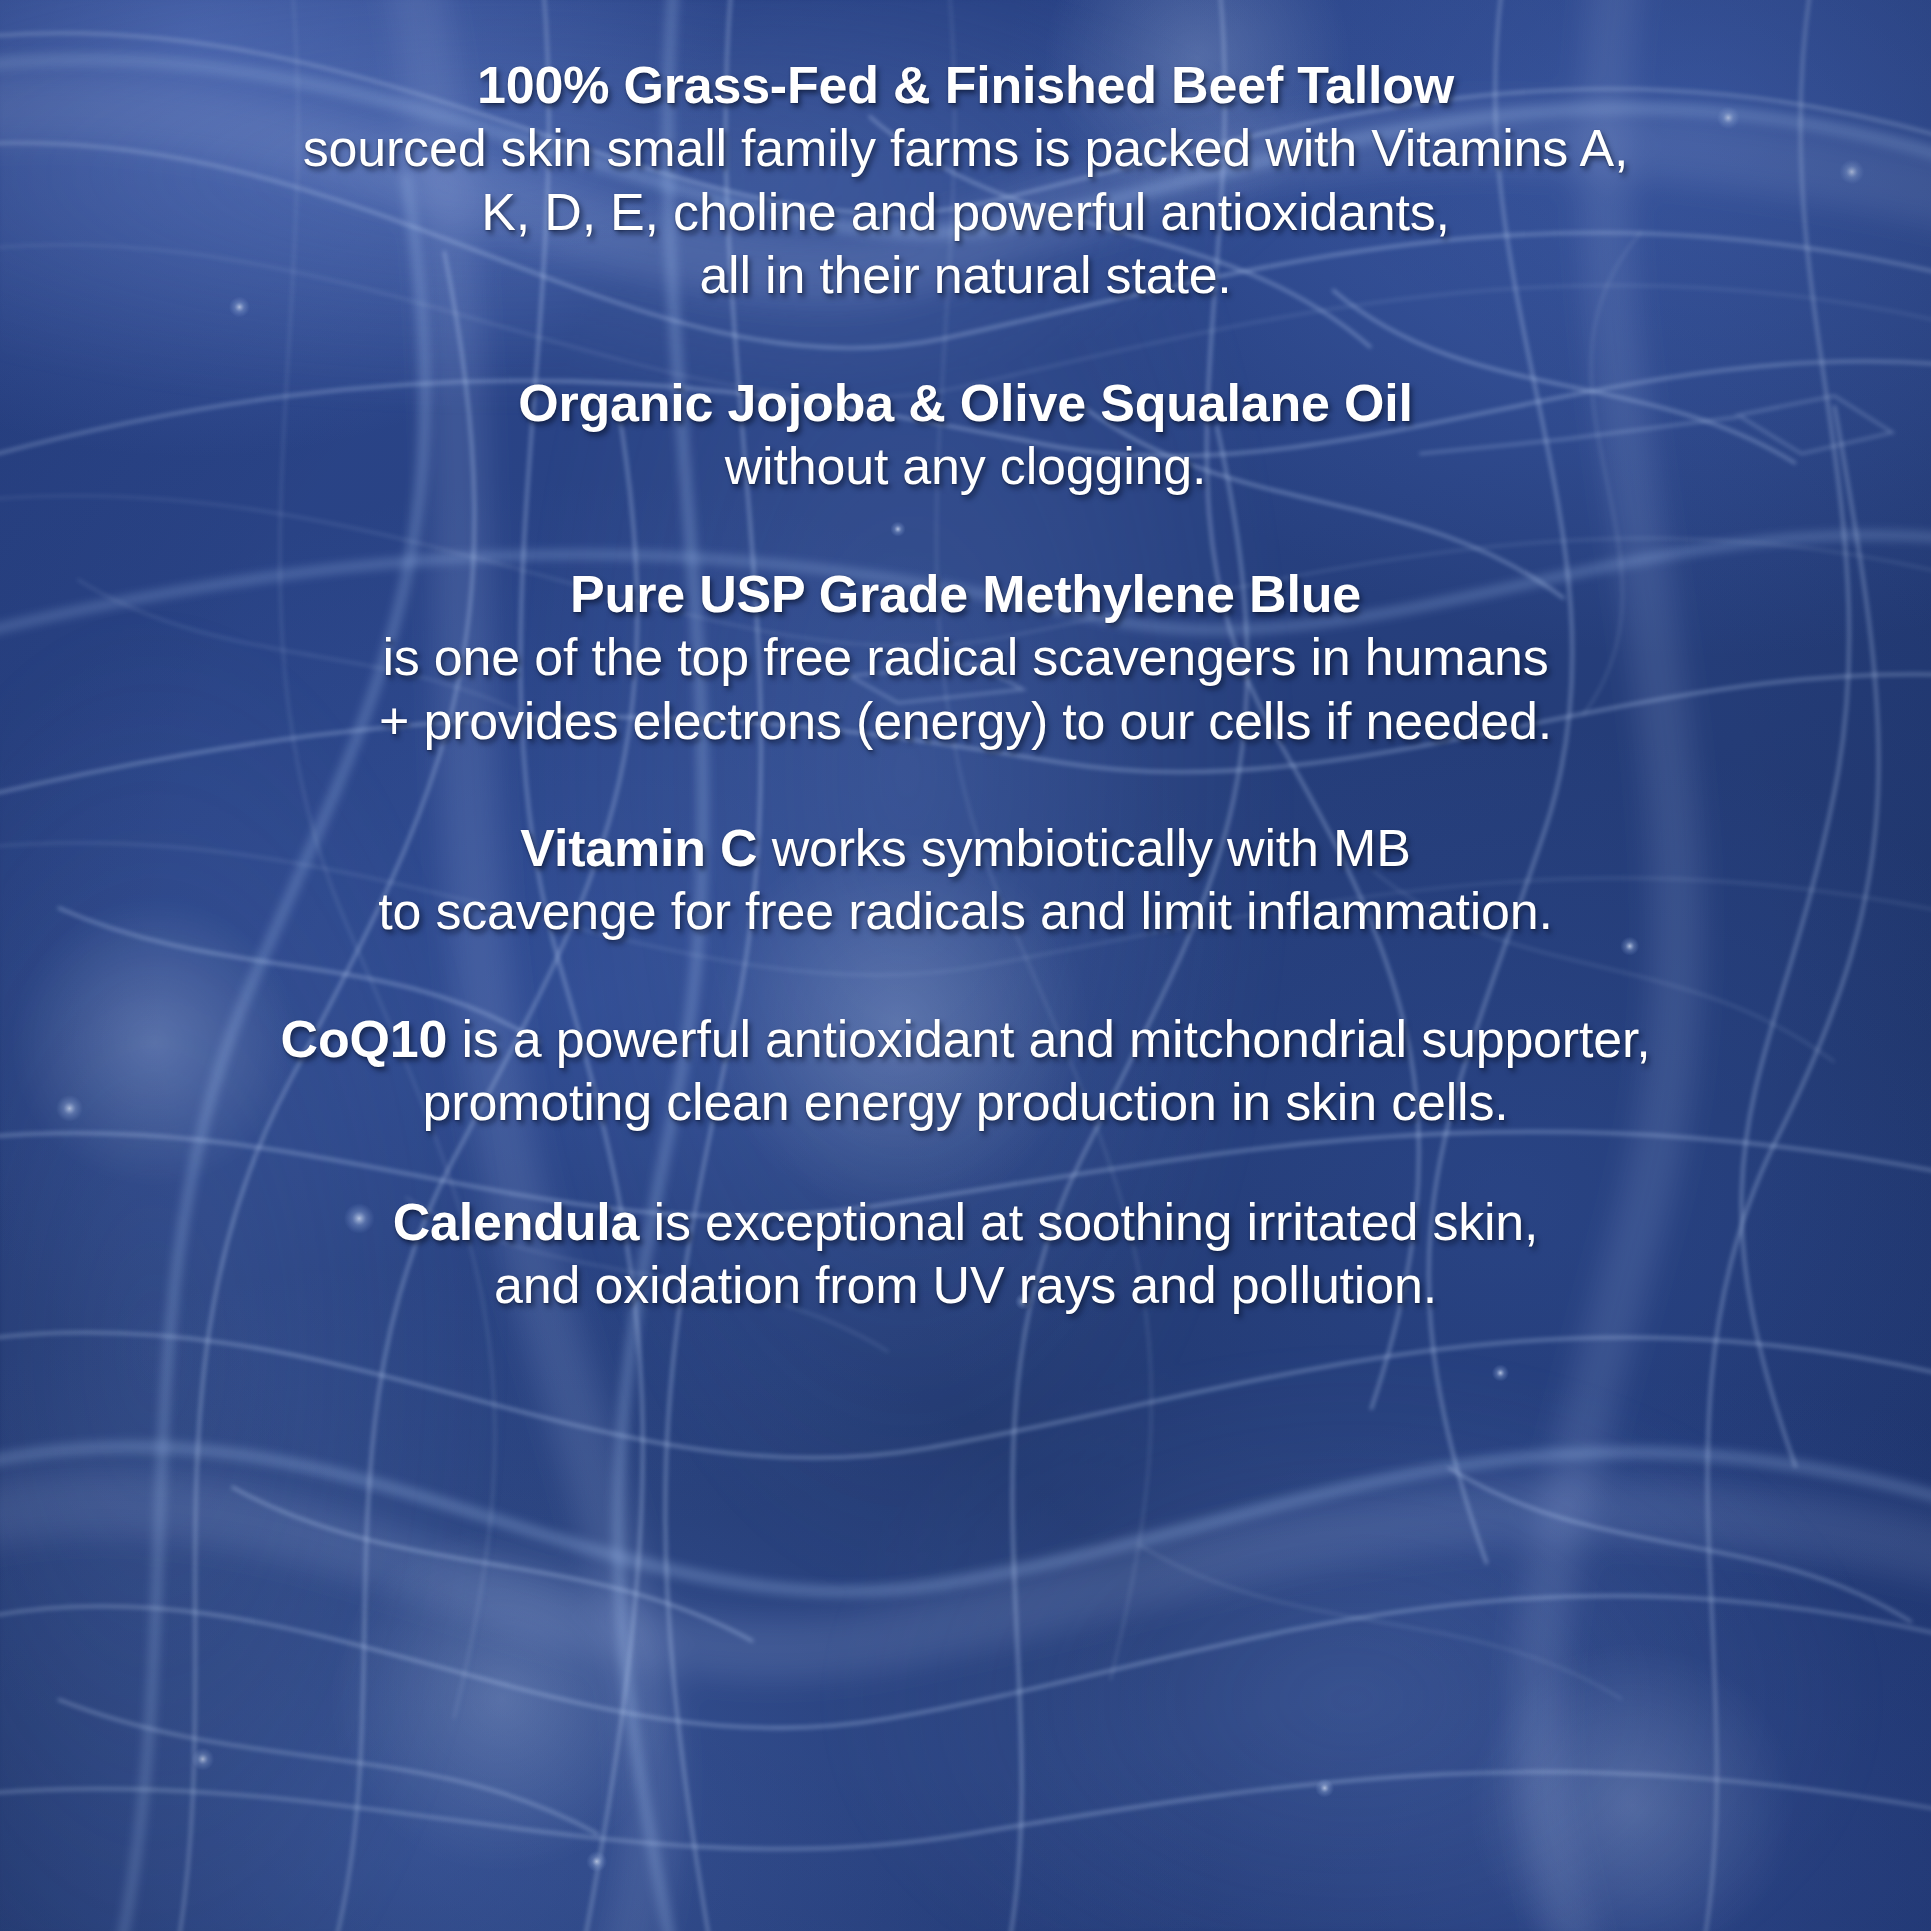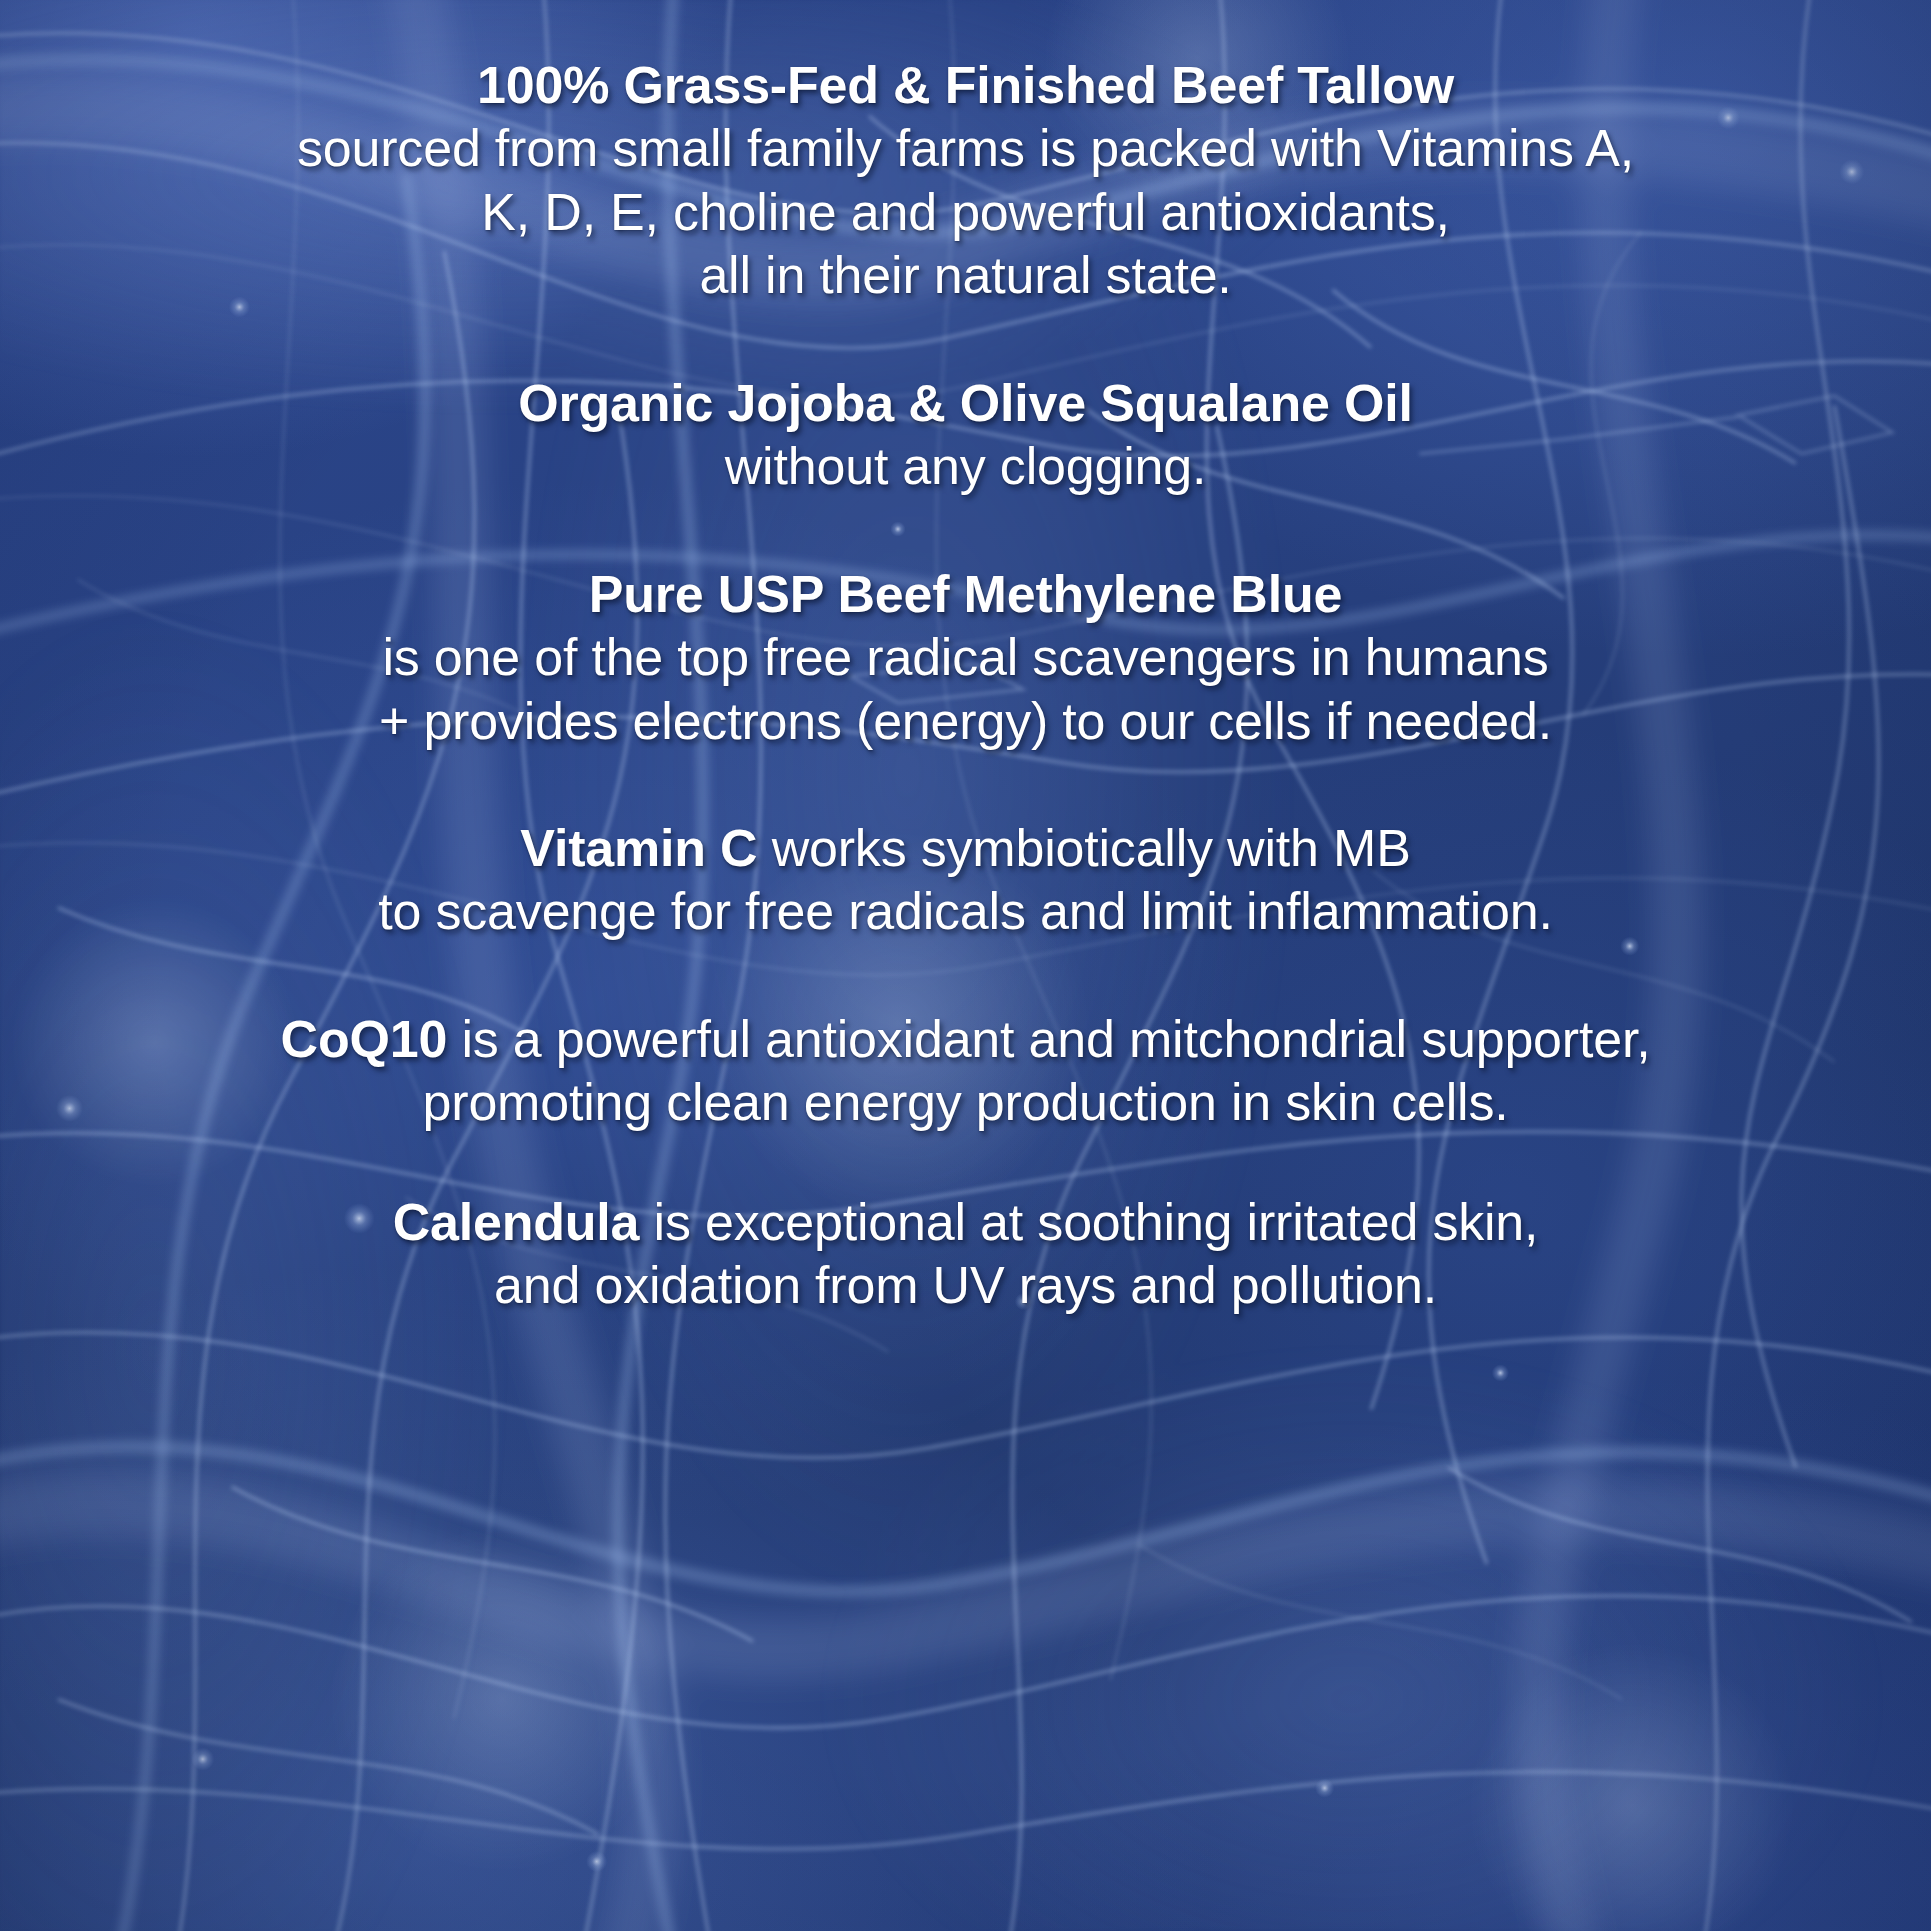--- a/index.html
+++ b/index.html
@@ -210,36 +210,36 @@
       <circle cx="930" cy="1060" r="200"></circle>
     </g>
   </svg>
 
   <div class="bg-layer" id="bg-vignette"></div>
 
   <div id="content">
 
     <div class="block">
       <span class="line lead">100% Grass-Fed &amp; Finished Beef Tallow</span>
-      <span class="line">sourced from small family farms is packed with Vitamins A,</span>
+      <span class="line">sourced skin small family farms is packed with Vitamins A,</span>
       <span class="line">K, D, E, choline and powerful antioxidants,</span>
       <span class="line">all in their natural state.</span>
     </div>
 
     <div class="gap-lg"></div>
 
     <div class="block">
       <span class="line lead">Organic Jojoba &amp; Olive Squalane Oil</span>
       <span class="line">without any clogging.</span>
     </div>
 
     <div class="gap-lg"></div>
 
     <div class="block">
-      <span class="line lead">Pure USP Beef Methylene Blue</span>
+      <span class="line lead">Pure USP Grade Methylene Blue</span>
       <span class="line">is one of the top free radical scavengers in humans</span>
       <span class="line">+ provides electrons (energy) to our cells if needed.</span>
     </div>
 
     <div class="gap-lg"></div>
 
     <div class="block">
       <span class="line"><span class="lead">Vitamin C</span><span> works symbiotically with MB</span></span>
       <span class="line">to scavenge for free radicals and limit inflammation.</span>
     </div>

